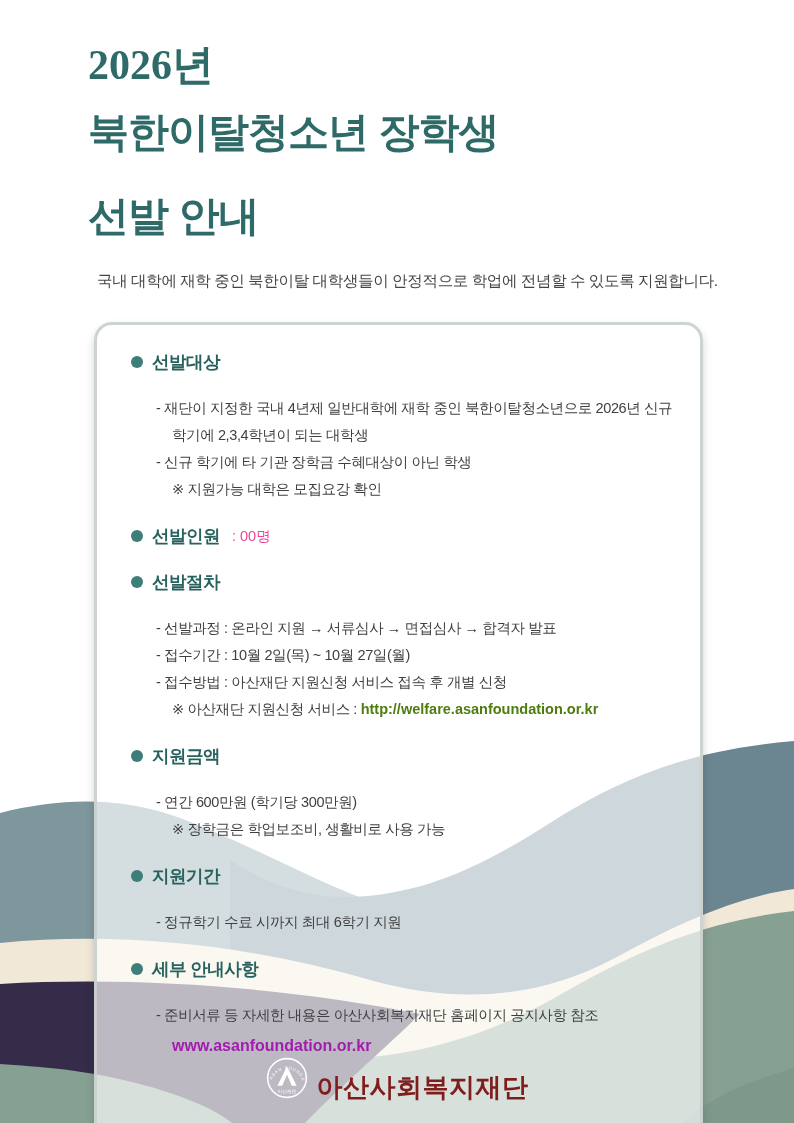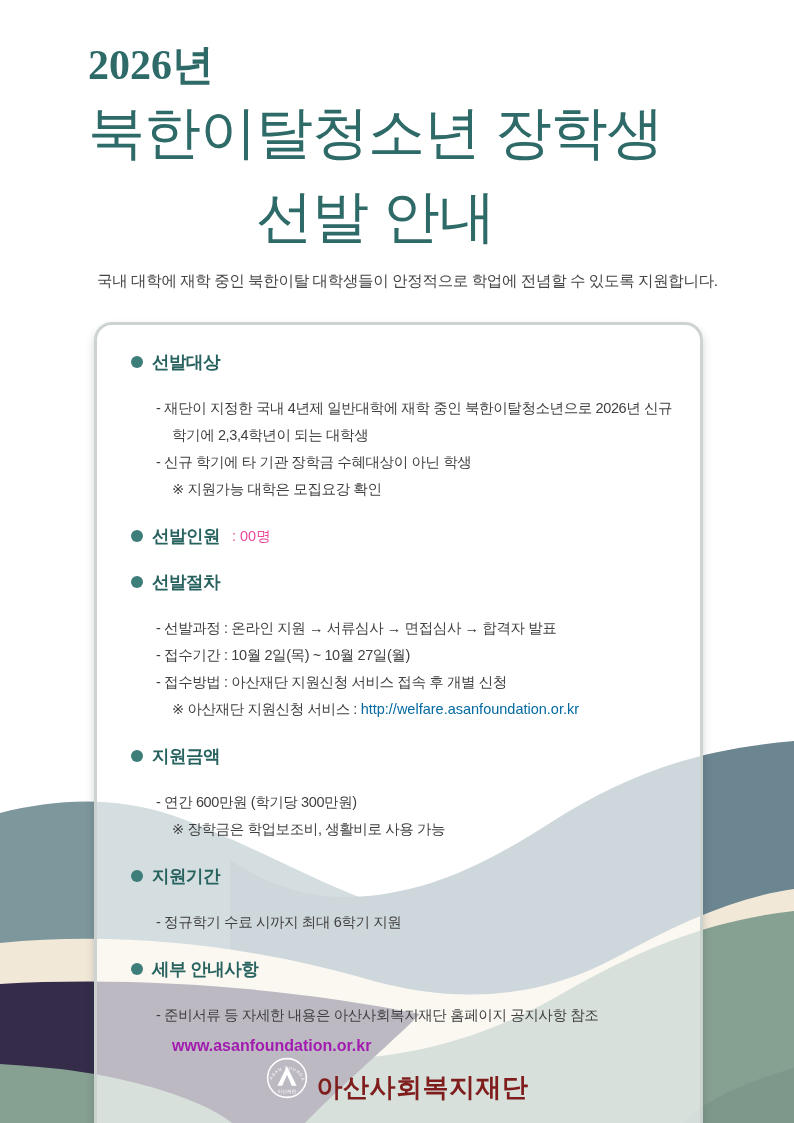--- a/index.html
+++ b/index.html
@@ -10,21 +10,21 @@
     margin:0 auto;
     background:#ffffff;
     overflow:hidden;
     font-family:"Liberation Sans","DejaVu Sans",sans-serif;
   }
   
   .waves { position:absolute; inset:0; z-index:0; }
   
   .header { position:absolute; left:88px; top:40px; z-index:2; color:#2e6a67; }
   .title-year { font-size:42px; font-weight:600; line-height:50px; letter-spacing:0px;font-family:Liberation Serif, serif; }
-  .title-main { font-size:57px; font-weight:400; line-height:84px; letter-spacing:-1px;text-align:center; }
+  .title-main { font-size:41px; font-weight:700; line-height:84px; letter-spacing:-1px; }
   .subtitle {
     position:absolute; left:97px; top:271px; width:660px; z-index:2;
     font-family:"Liberation Serif","DejaVu Serif",serif;
     font-size:15.5px; color:#454545; letter-spacing:-0.3px;
   }
   
   .card {
     position:absolute; left:94px; top:322px; width:609px; height:836px; z-index:1;
     background:rgba(255,255,255,0.67);
     border:3px solid rgba(202,209,206,0.95);
@@ -36,21 +36,21 @@
   .sec-h { display:flex; align-items:center; gap:9px; line-height:26px; }
   .dot { width:12px; height:12px; border-radius:50%; background:#3d7d7a; flex:0 0 auto; }
   .sec-title { font-size:17.5px; font-weight:700; color:#27625f; letter-spacing:-0.5px; }
   .sec-val { font-size:14.5px; font-weight:400; color:#ec4899; margin-left:3px; }
   .sec-body { margin-left:25px; margin-top:20px; }
   .itm {
     font-size:14.5px; color:#3f3f3f; line-height:27px; letter-spacing:-0.4px;
     padding-left:16px; text-indent:-16px;
   }
   .note { padding-left:16px; text-indent:0; margin-left:16px; padding-left:0; }
-  .url-strong { font-weight:400; color:#0369a1; letter-spacing:0;text-align:center; }
+  .url-strong { font-weight:700; color:#4d7c0f; letter-spacing:0;text-align:center; }
   .url-line {
     font-size:16px; font-weight:700; color:#a21caf; line-height:30px;
     margin-left:16px; margin-top:2px; letter-spacing:0;
   }
   
   .footer {
     position:absolute; left:0; right:0; top:1051px; z-index:3;
     display:flex; justify-content:center; align-items:center; gap:9px;
   }
   .org-name { font-size:26px; font-weight:700; color:#7f1d1d; letter-spacing:0.5px;margin-top:19px; }

